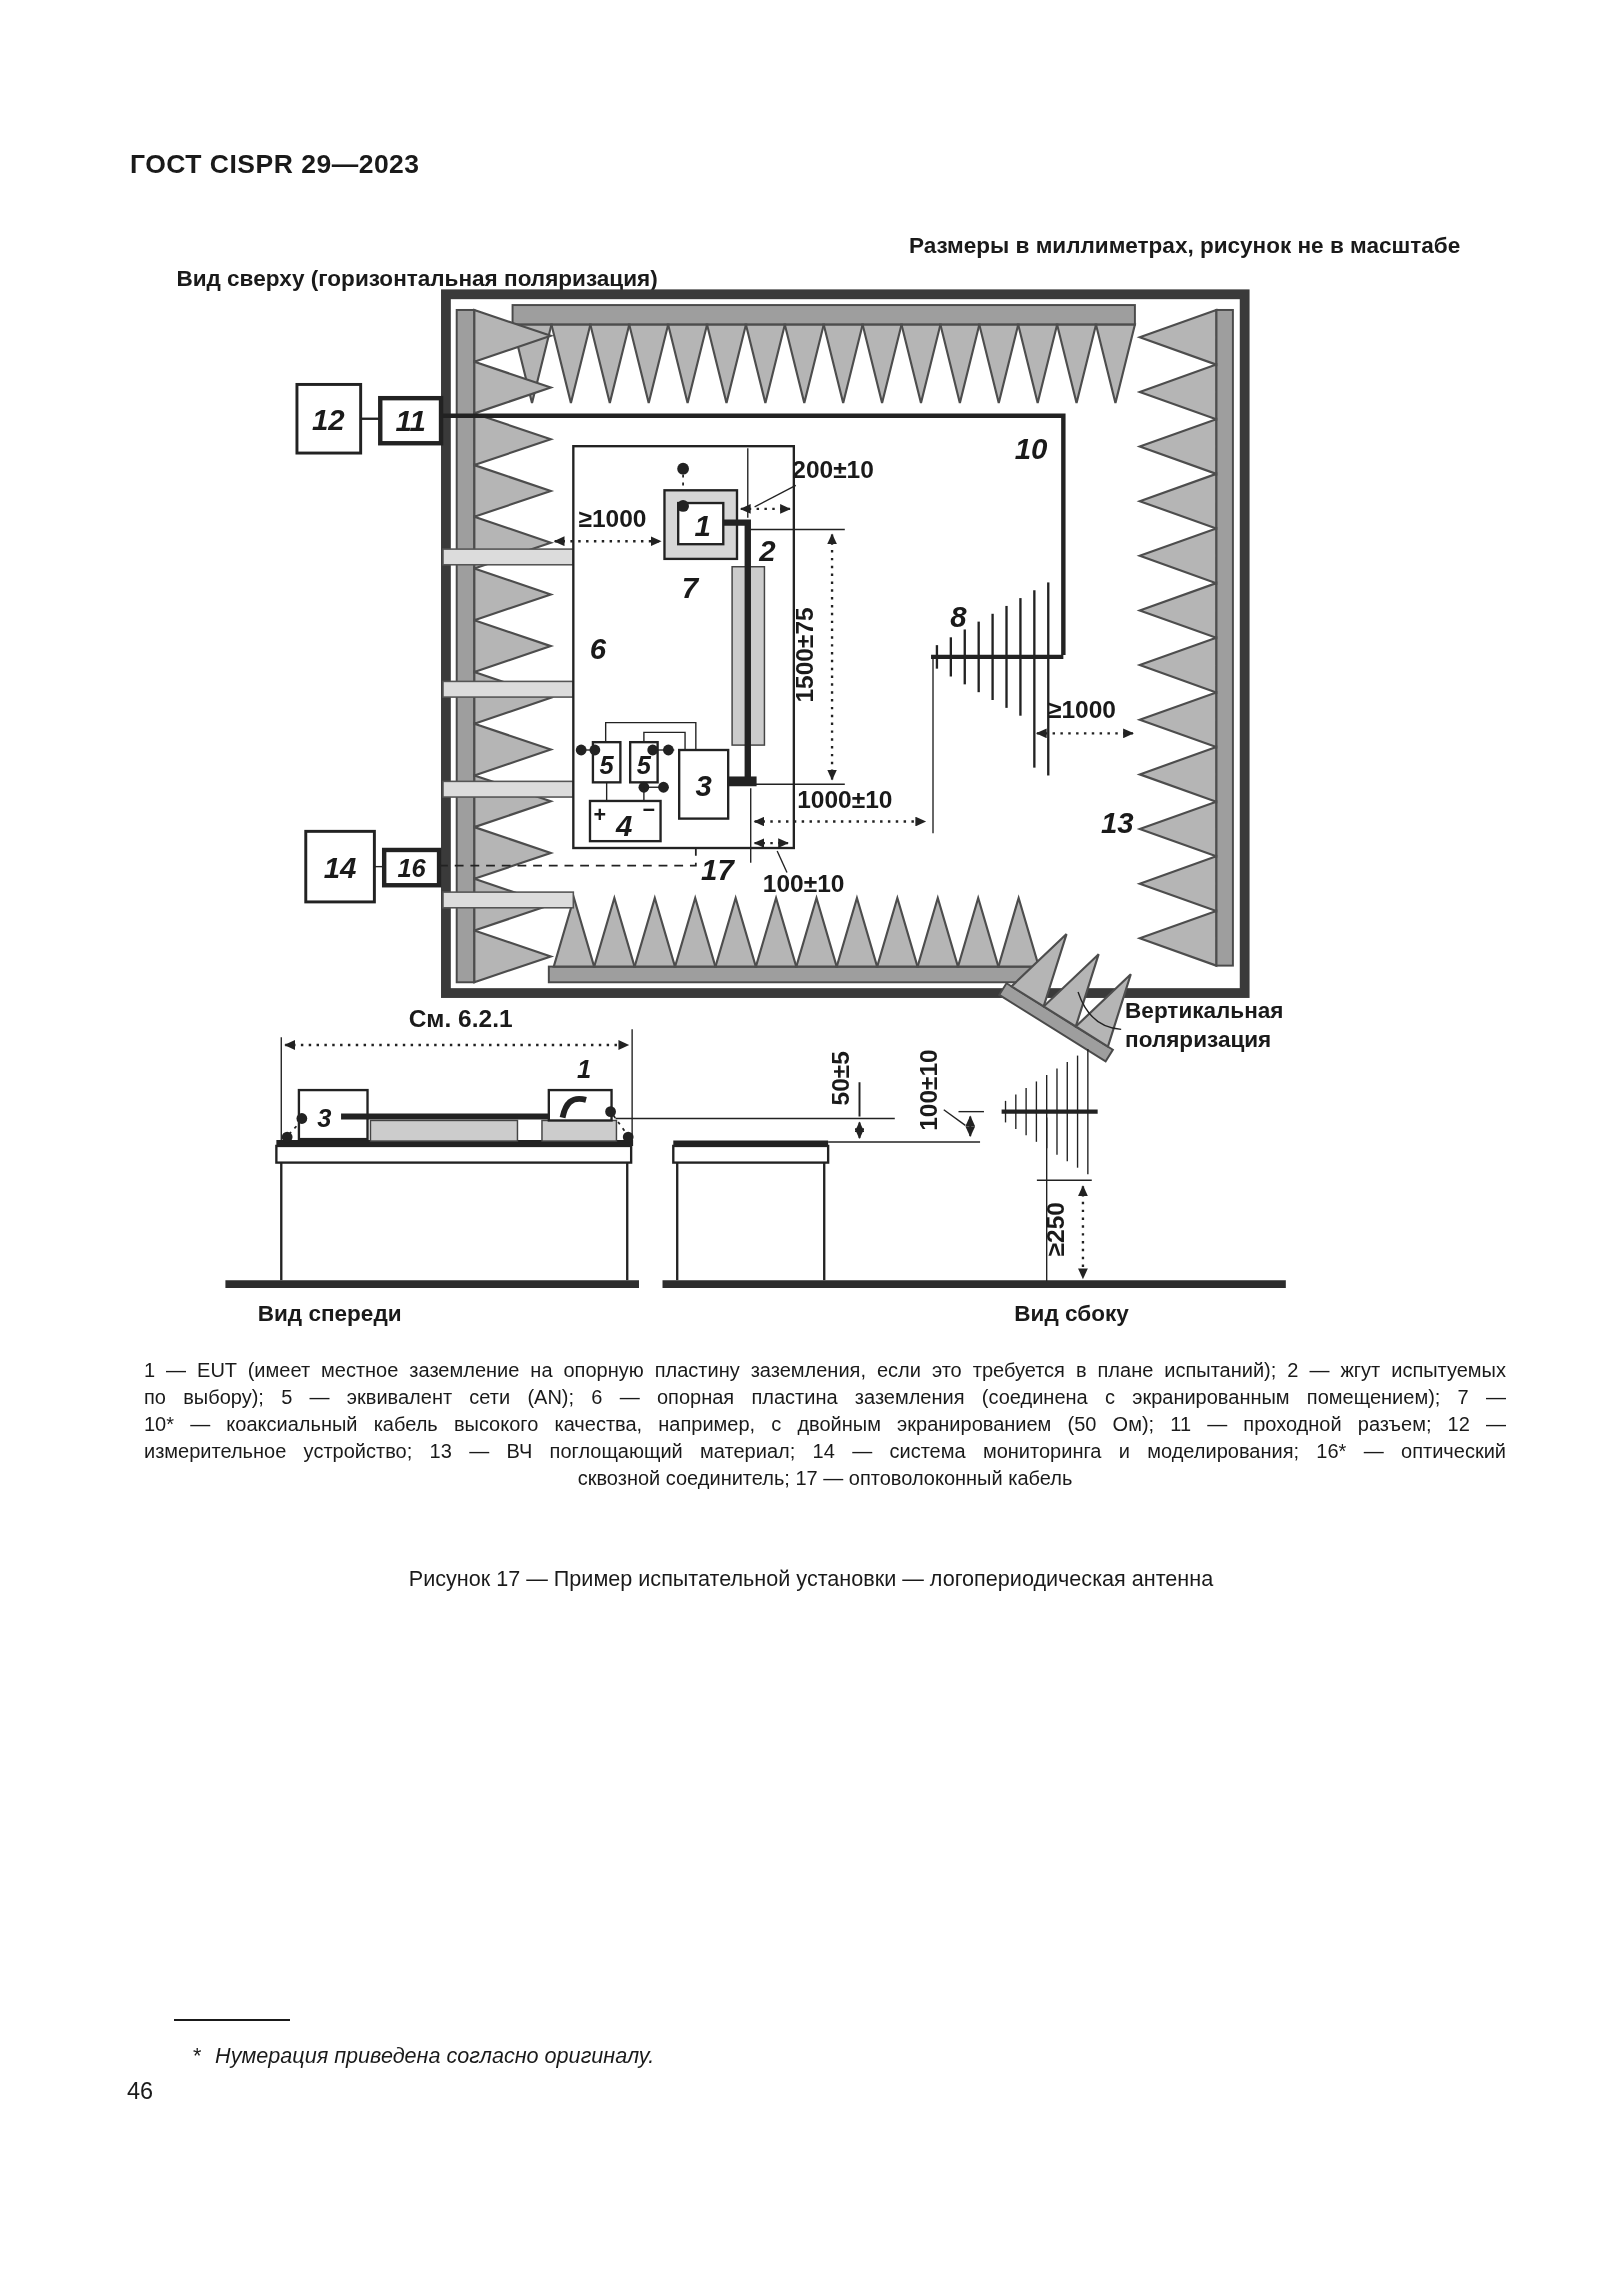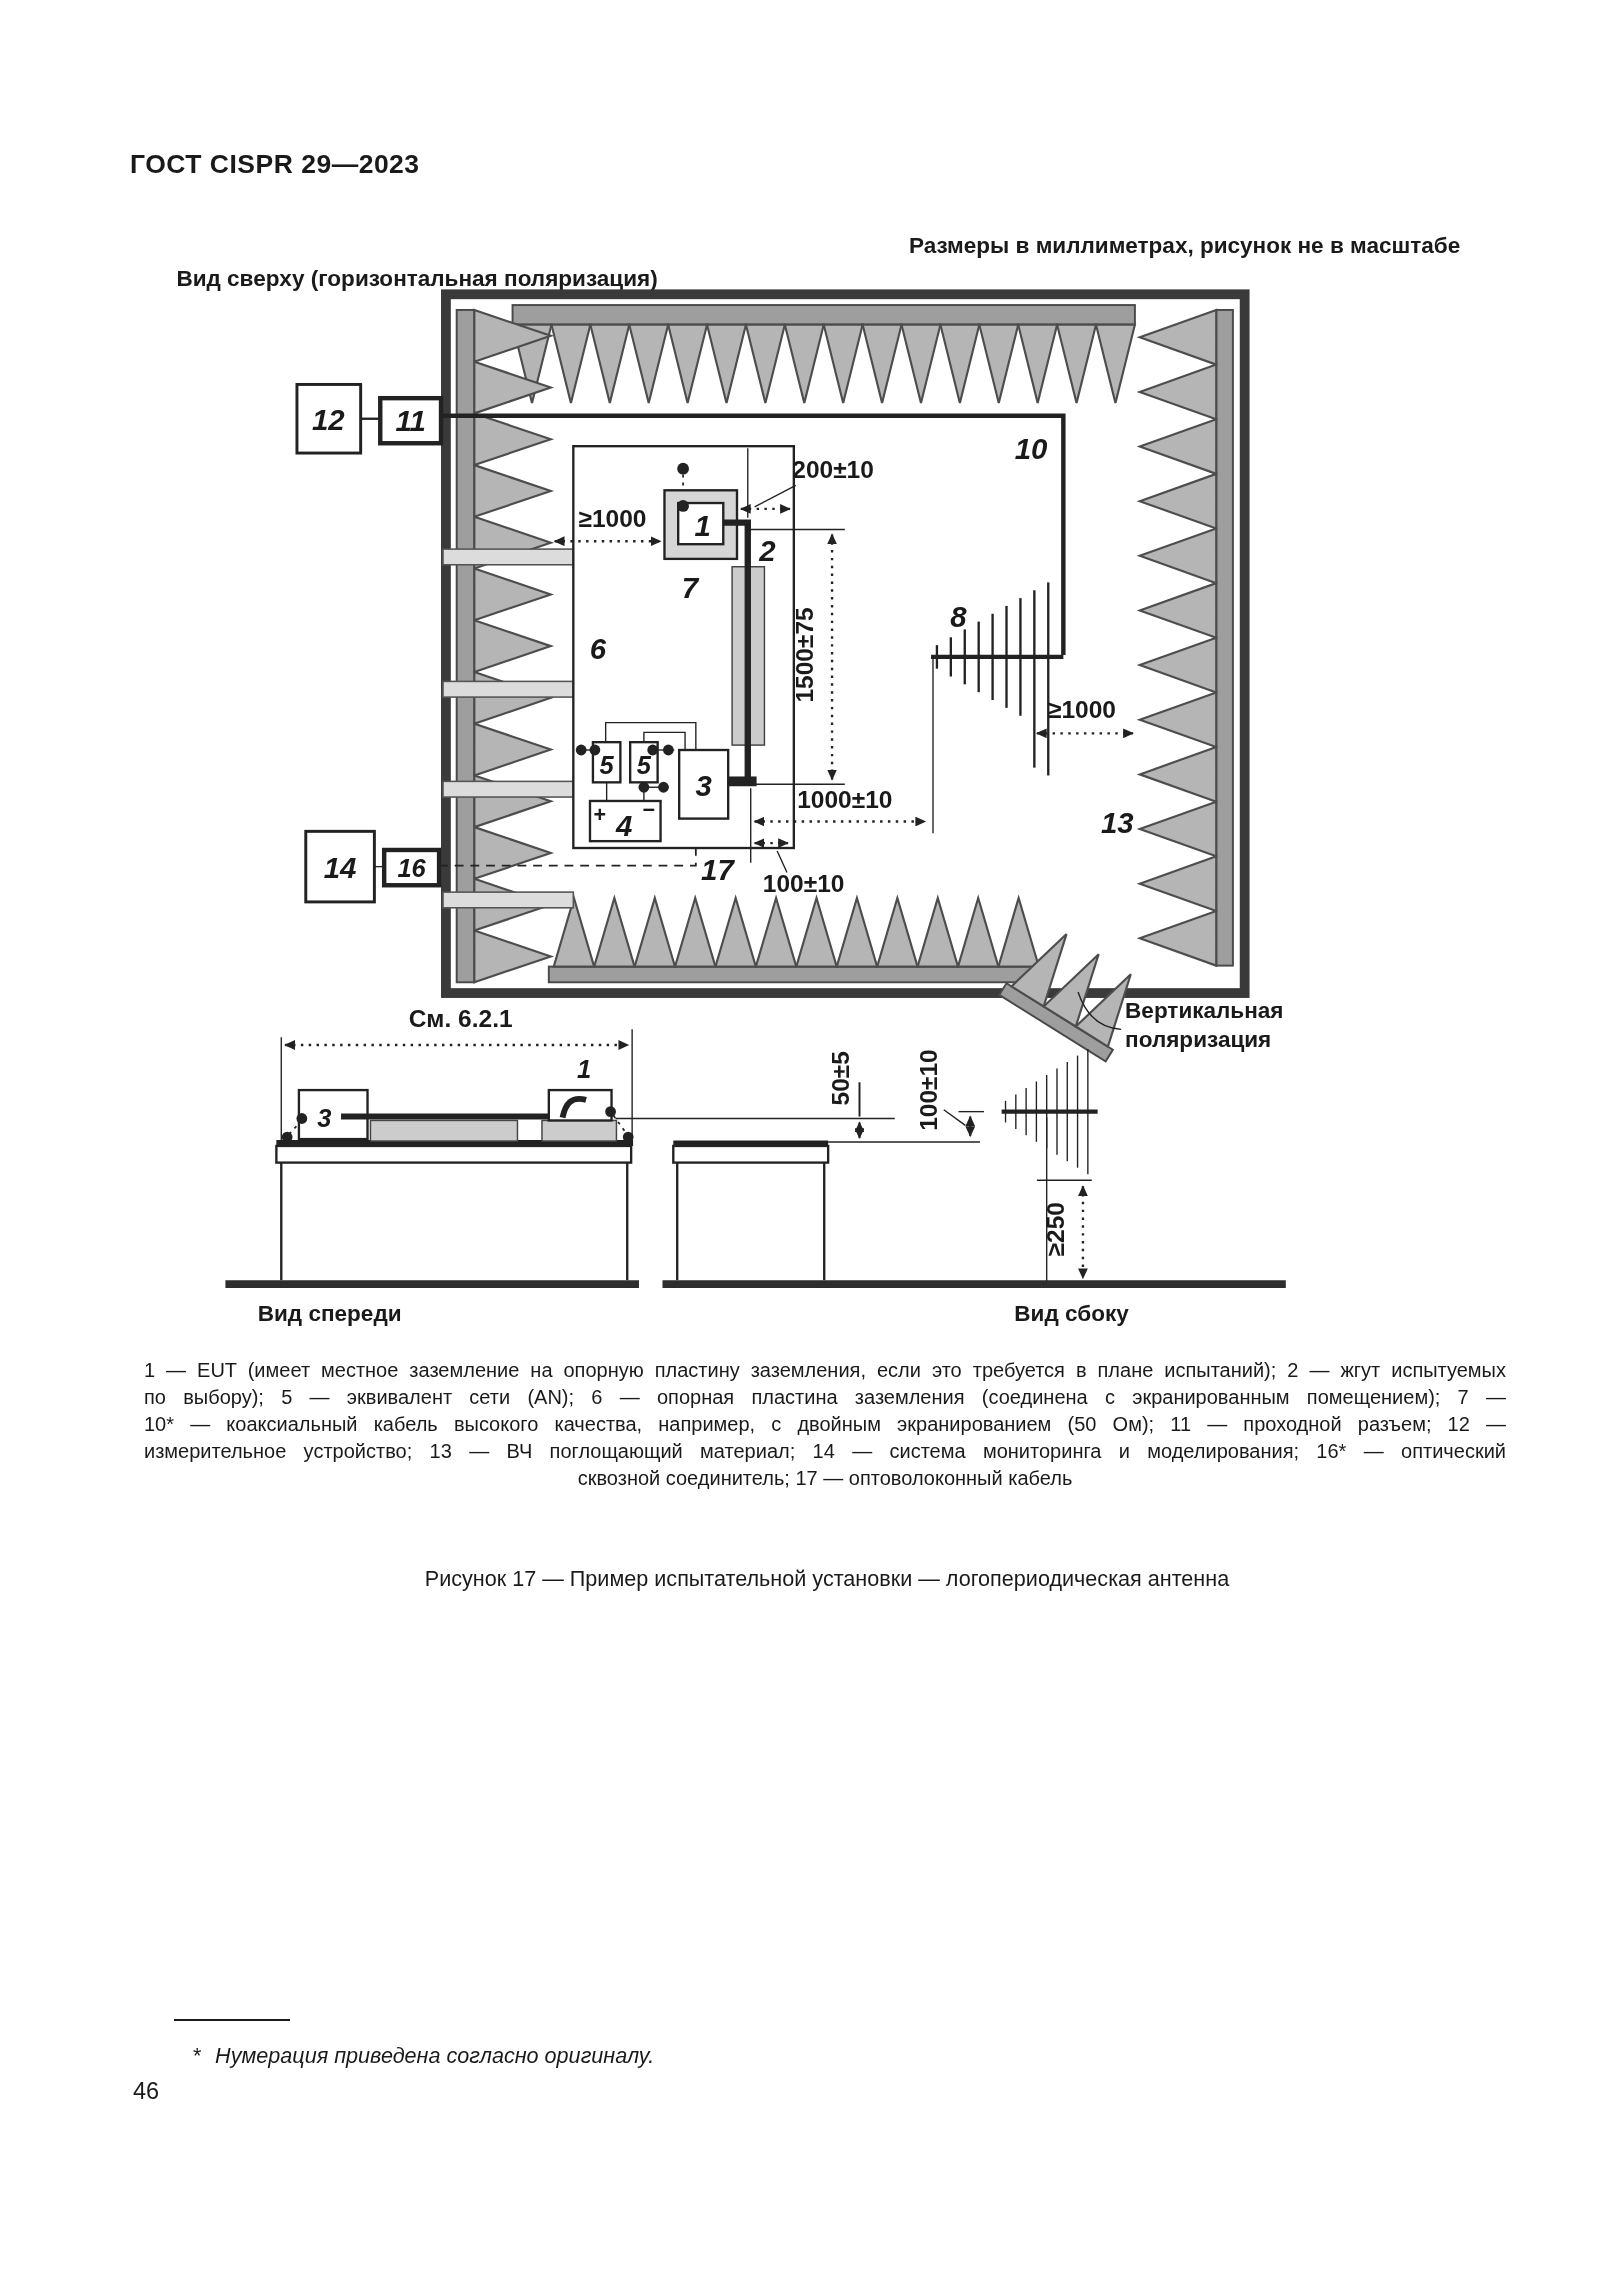--- a/index.html
+++ b/index.html
@@ -1,26 +1,26 @@
 <!DOCTYPE html>
 <html><head>
 <meta charset="utf-8">
 <style>
   html,body{margin:0;padding:0;background:#e8e8e8;}
   .page{
     position:relative;width:1621px;height:2293px;margin:0 auto;background:#ffffff;
     font-family:"Liberation Sans","DejaVu Sans",sans-serif;color:#1a1a1a;overflow:hidden;
   }
   .hdr{position:absolute;left:130px;top:149px;font-size:26.5px;font-weight:bold;letter-spacing:0.5px;}
-  .pagenum{position:absolute;left:133px;top:2078px;font-size:23.5px;}
+  .pagenum{position:absolute;left:127px;top:2078px;font-size:23.5px;}
   .fig-svg{position:absolute;left:0;top:0;}
   .legend{position:absolute;left:144px;top:1357px;width:1362px;font-size:20px;line-height:27px;}
   .legend .ln{text-align:justify;text-align-last:justify;white-space:normal;}
   .legend .ln.center{text-align:center;text-align-last:center;}
-  .caption{position:absolute;left:146px;top:1566px;width:1362px;text-align:center;font-size:21.6px;}
+  .caption{position:absolute;left:130px;top:1566px;width:1362px;text-align:center;font-size:21.6px;}
   .footnote-rule{position:absolute;left:174px;top:2019px;width:116px;border-top:2.9px solid #1a1a1a;}
   .footnote{position:absolute;left:193px;top:2035px;font-size:21.6px;font-style:italic;margin-top:8px;}
   .footnote .star{font-style:normal;padding-right:13.7px;}
   
   text{fill:#1a1a1a;}
   .tview{font-size:23px;font-weight:bold;}
   .lbl{font-size:30px;font-weight:bold;font-style:italic;}
   .lbl26{font-size:26px;font-weight:bold;font-style:italic;}
   .dimt{font-size:25px;font-weight:bold;}
   .sign{font-size:22px;font-weight:bold;}

